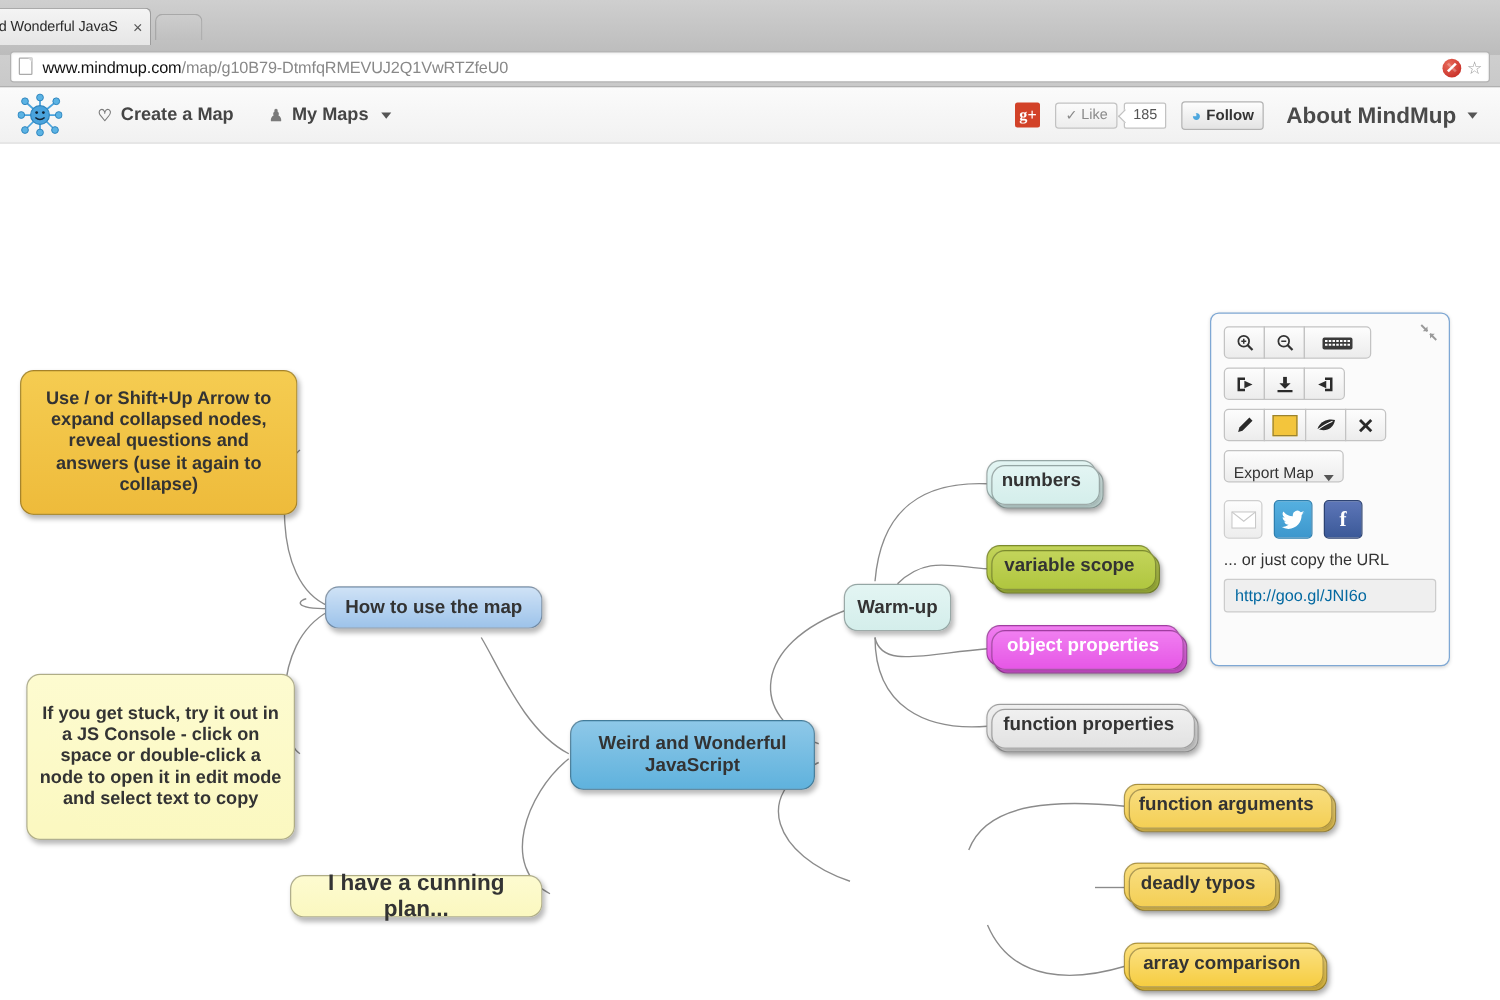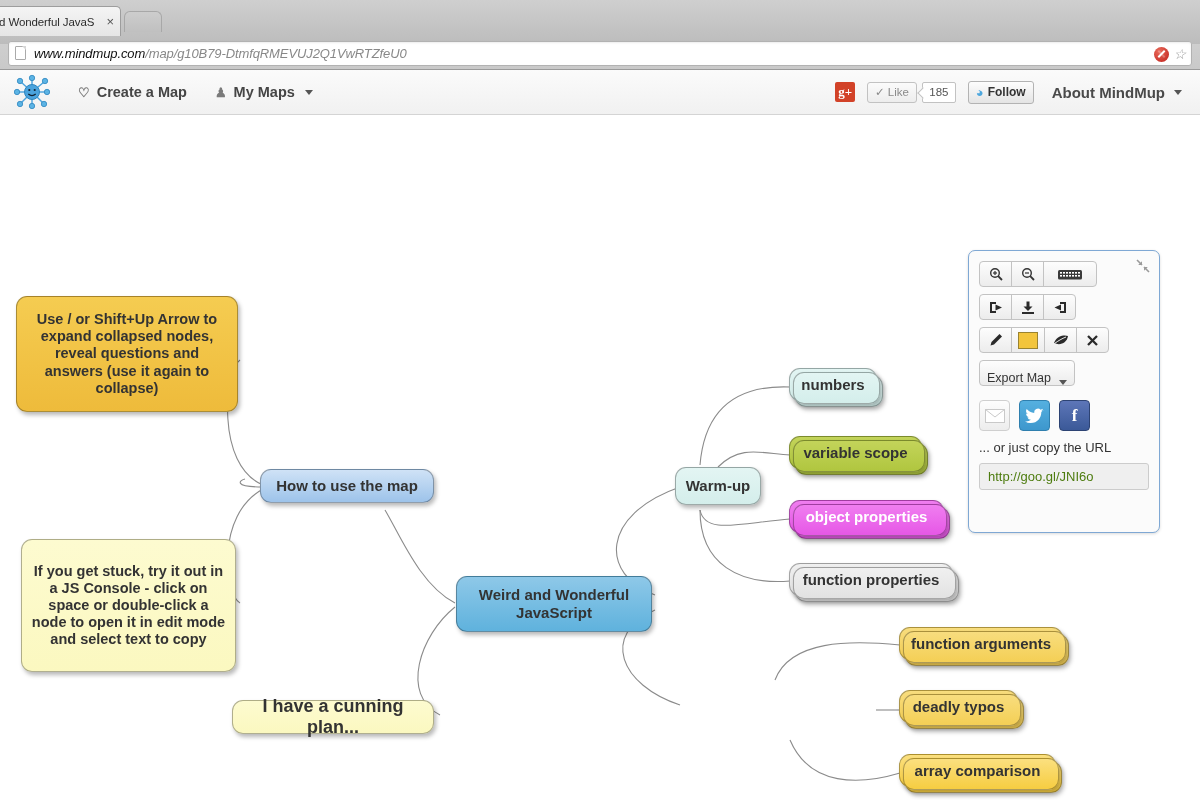--- a/index.html
+++ b/index.html
@@ -62,21 +62,20 @@
     border-radius: 6px 6px 0 0;
     cursor: pointer;
   }
   .urlbar-row {
     position: absolute;
     left: 0; top: 36px;
     width: 1200px; height: 34px;
     display: flex;
     align-items: center;
     padding: 0 8px;
-    font-style: italic;
   }
   .urlbar {
     flex: 1;
     height: 25px;
     background: #ffffff;
     border: 1px solid #b2b2b2;
     border-radius: 3px;
     display: flex;
     align-items: center;
     padding: 0 6px;
@@ -238,21 +237,21 @@
     align-items: center;
     gap: 4px;
     padding: 0 7px;
     cursor: pointer;
   }
   .tw-bird { color: #4da7de; font-size: 13px; line-height: 1; }
   .about {
     display: flex;
     align-items: center;
     gap: 6px;
-    font-size: 15px;
+    font-size: 18px;
     font-weight: bold;
     color: #4a4a4a;
     cursor: pointer;
     padding-left: 6px;
   }
 
   
   .canvas {
     position: relative;
     width: 1200px;
@@ -392,21 +391,21 @@
     color: #333;
     margin-bottom: 8px;
   }
   .url-field {
     width: 100%;
     height: 27px;
     background: #efefef;
     border: 1px solid #cccccc;
     border-radius: 3px;
     font-size: 13px;
-    color: #4d7c0f;
+    color: #0369a1;
     padding: 0 8px;
     font-family: "Liberation Sans", sans-serif;
   }
 </style>
 </head>
 <body>
 
 <div class="browser-chrome">
   <div class="tabstrip">
     <div class="tab">

